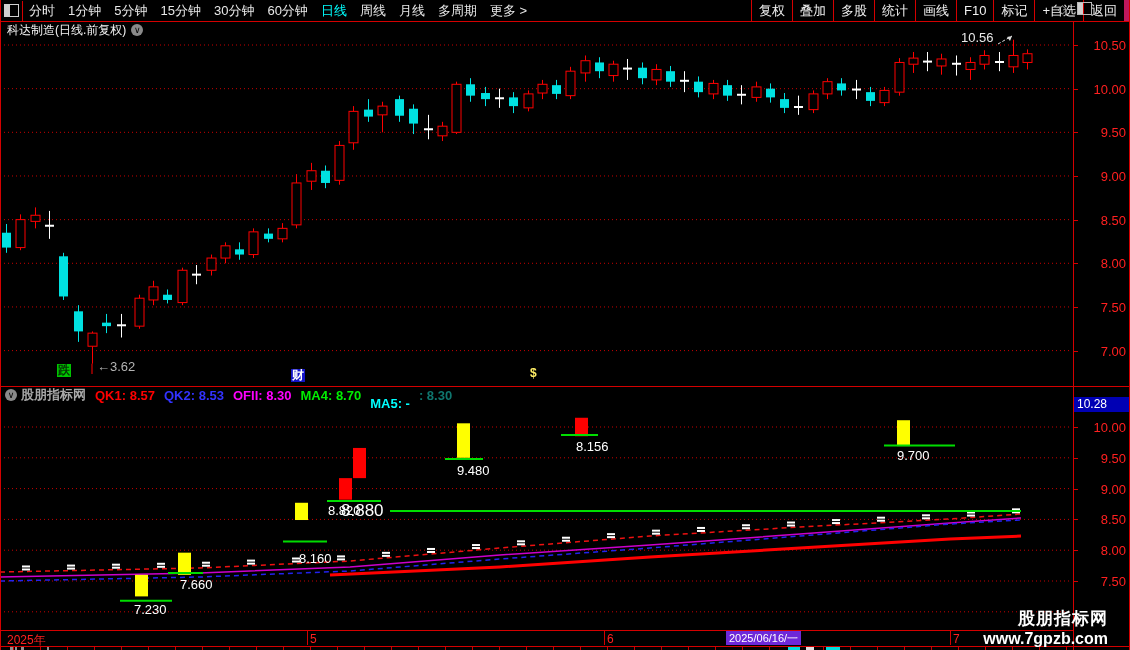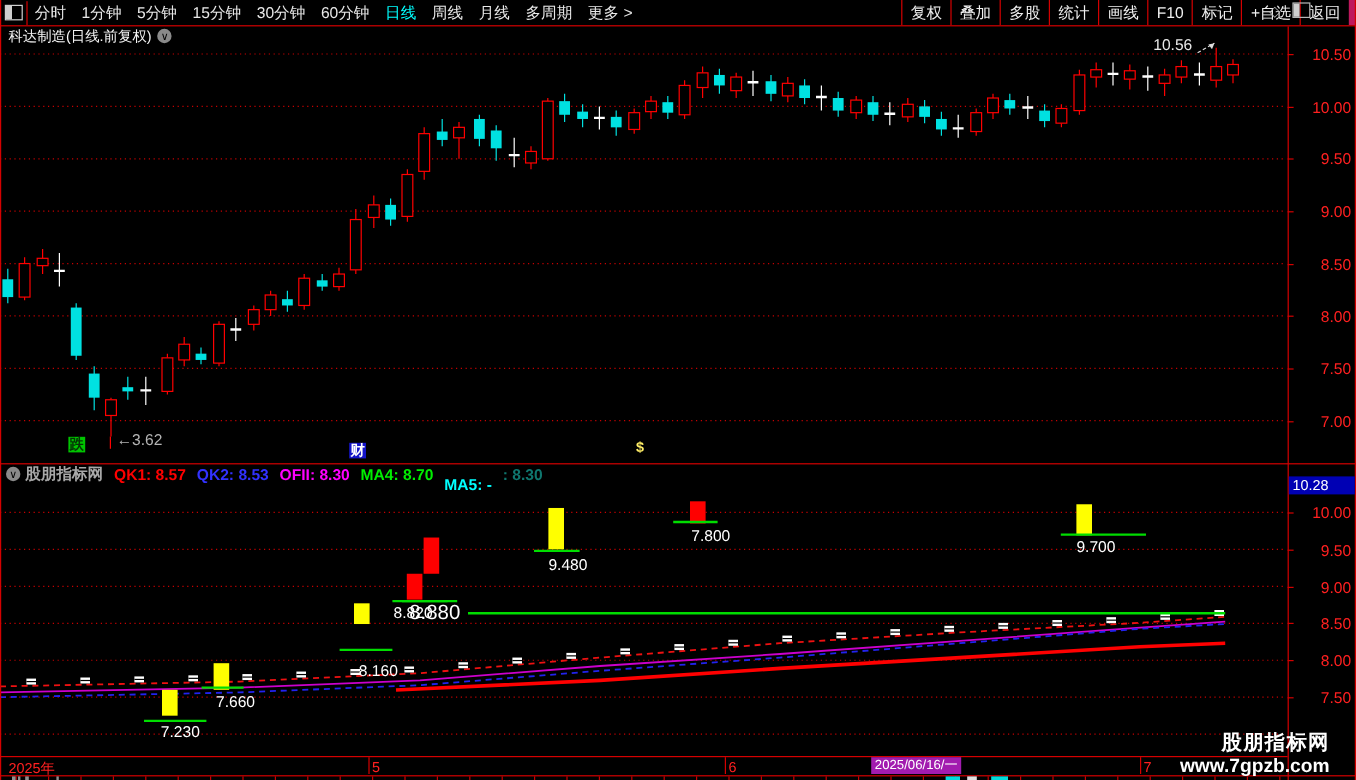--- a/index.html
+++ b/index.html
@@ -30,21 +30,21 @@
   .ax-label{position:absolute;color:#ff2020;font-size:13px;left:1082px;width:44px;text-align:right;}
   .ax-tick{position:absolute;left:1073px;width:5px;height:1px;background:#d40000;}
   #last-price-box{position:absolute;left:1074px;top:397px;width:55px;height:15px;background:#0000b4;
     color:#fff;font-size:12px;line-height:15px;padding-left:3px;box-sizing:border-box;}
   
   #ind-header{position:absolute;left:0;top:388px;height:14px;display:flex;align-items:center;}
   .ind-seg{font-size:13px;font-weight:bold;margin-right:9px;white-space:nowrap;}
   
   #bottom-axis{position:absolute;left:0;top:631px;width:952px;height:15px;}
   .bx-label{position:absolute;top:1px;color:#ff2020;font-size:12px;white-space:nowrap;}
-  #date-box{position:absolute;top:0;background:#a21caf;color:#fff;font-size:11px;height:14px;line-height:14px;padding:0 3px;}
+  #date-box{position:absolute;top:0;background:#6d28d9;color:#fff;font-size:11px;height:14px;line-height:14px;padding:0 3px;}
   .bx-div{position:absolute;top:0;width:1px;height:14px;background:#d40000;}
   
   .anno{position:absolute;white-space:nowrap;}
   .tag{position:absolute;font-size:12px;font-weight:bold;line-height:13px;padding:0 1px;}
   
   #watermark{position:absolute;right:22px;bottom:2px;text-align:right;z-index:30;color:#fff;}
   #wm1{font-size:17px;font-weight:bold;letter-spacing:1px;}
   #wm2{font-size:16px;font-weight:bold;}
   svg{position:absolute;left:0;}
 </style>
@@ -384,21 +384,21 @@
       <line x1="561" y1="435.00800000000004" x2="598" y2="435.00800000000004" stroke="#00dd00" stroke-width="2"></line>
       <line x1="884" y1="445.48" x2="955" y2="445.48" stroke="#00dd00" stroke-width="2"></line>
     </svg>
   <div id="ind-labels">
       <div class="anno" style="color: rgb(255, 255, 255); font-size: 13px; left: 134px; top: 602px;">7.230</div>
       <div class="anno" style="color: rgb(255, 255, 255); font-size: 13px; left: 180px; top: 577px;">7.660</div>
       <div class="anno" style="color: rgb(255, 255, 255); font-size: 13px; left: 299px; top: 551px;">8.160</div>
       <div class="anno" style="color: rgb(255, 255, 255); font-size: 13px; left: 328px; top: 503px;">8.820</div>
       <div class="anno" style="color: rgb(255, 255, 255); font-size: 17px; left: 341px; top: 501px;">8.880</div>
       <div class="anno" style="color: rgb(255, 255, 255); font-size: 13px; left: 457px; top: 463px;">9.480</div>
-      <div class="anno" style="color: rgb(255, 255, 255); font-size: 13px; left: 576px; top: 439px;">7.800</div>
+      <div class="anno" style="color: rgb(255, 255, 255); font-size: 13px; left: 576px; top: 439px;">8.156</div>
       <div class="anno" style="color: rgb(255, 255, 255); font-size: 13px; left: 897px; top: 448px;">9.700</div>
     </div>
 
   <div id="axis-col">
       <div class="ax-label" style="top: 38px;">10.50</div>
       <div class="ax-tick" style="top: 45px;"></div>
       <div class="ax-label" style="top: 81.6571px;">10.00</div>
       <div class="ax-tick" style="top: 88.6571px;"></div>
       <div class="ax-label" style="top: 125.314px;">9.50</div>
       <div class="ax-tick" style="top: 132.314px;"></div>

